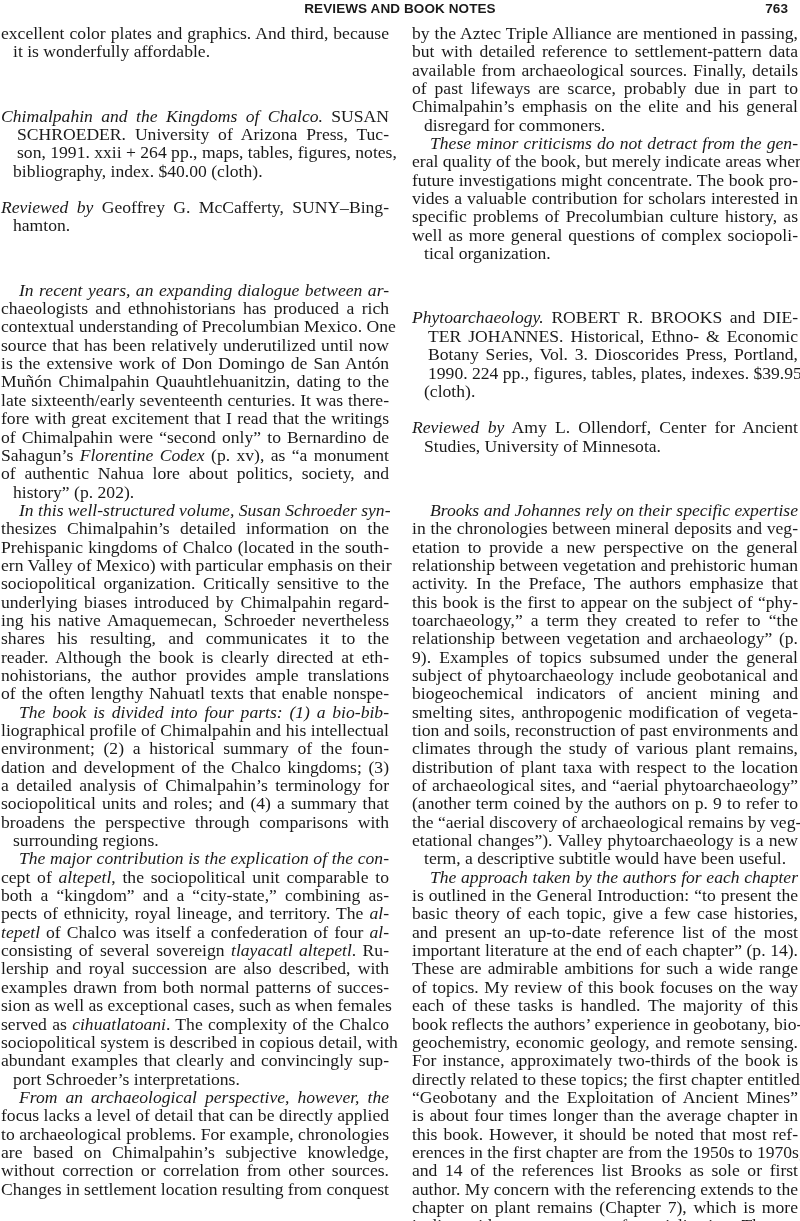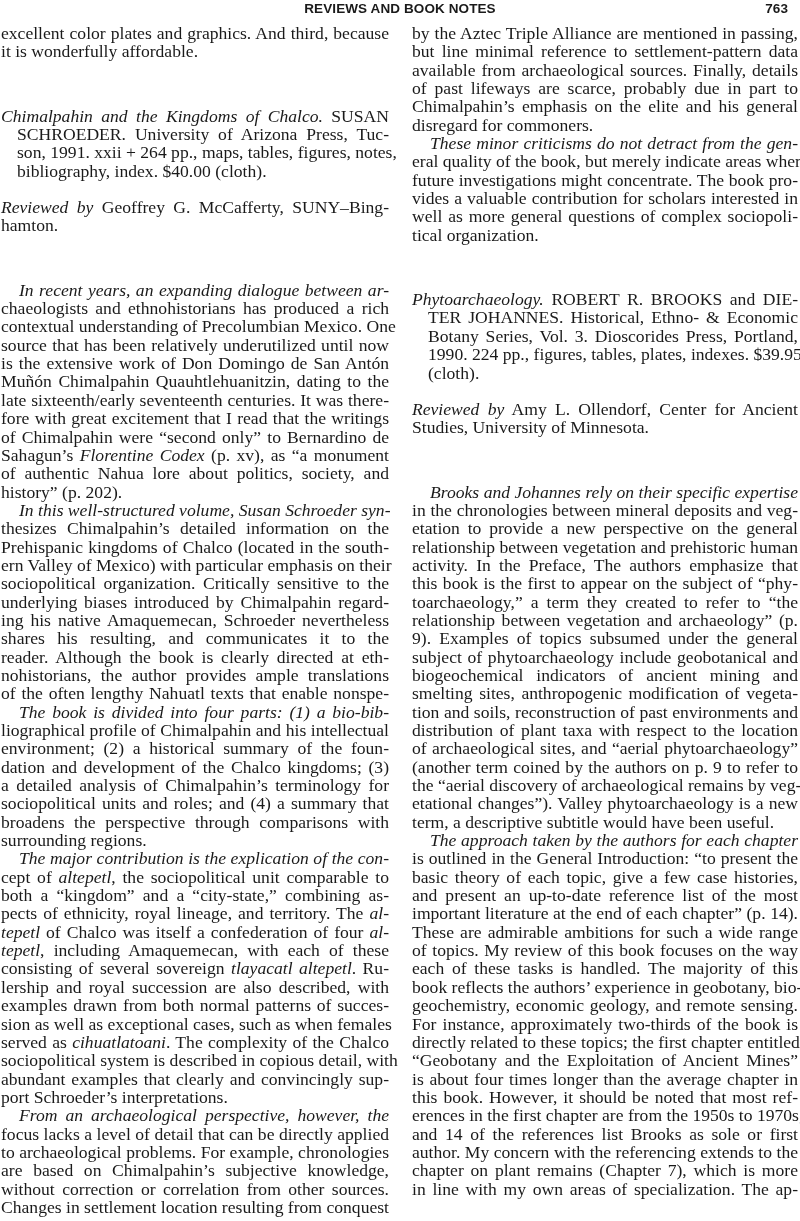--- a/index.html
+++ b/index.html
@@ -16,21 +16,21 @@
   .running-head .title { position: absolute; left: 0; width: 800px; top: 1px; text-align: center; }
   .running-head .pageno { position: absolute; right: 12px; top: 1px; }
   .col {
     position: absolute; top: 24px;
     font-size: 17.6px; line-height: 18.35px;
     text-align: justify; hyphens: none;
   }
   .col-left { left: 1px; width: 388px; }
   .col-right { left: 412px; width: 386px; }
   .line { display: block; white-space: nowrap; text-align: justify; text-align-last: justify; height: 18.35px; }
-  .line.last { text-align-last: left; }
+  .line.last { text-align-last: left; padding-left: 12px; }
   .ind { padding-left: 18px; font-style: italic; }
   .hang { padding-left: 16px; }
   .gap { height: 18px; }
   .gap-lg { height: 36px; }
   .gap-sm { height: 10px; }
   i, .it { font-style: italic; }
 </style>
 </head>
 <body>
 
@@ -101,21 +101,20 @@
     <span class="line">broadens the perspective through comparisons with</span>
     <span class="line last">surrounding regions.</span>
   </div>
 
   <div>
     <span class="line ind">The major contribution is the explication of the con-</span>
     <span class="line"><span>cept of </span><i>altepetl</i><span>, the sociopolitical unit comparable to</span></span>
     <span class="line">both a “kingdom” and a “city-state,” combining as-</span>
     <span class="line"><span>pects of ethnicity, royal lineage, and territory. The </span><i>al-</i></span>
     <span class="line"><i>tepetl</i><span> of Chalco was itself a confederation of four </span><i>al-</i></span>
-    <span class="line"><i>tepetl</i><span>, including Amaquemecan, with each of these</span></span>
     <span class="line"><span>consisting of several sovereign </span><i>tlayacatl altepetl</i><span>. Ru-</span></span>
     <span class="line">lership and royal succession are also described, with</span>
     <span class="line">examples drawn from both normal patterns of succes-</span>
     <span class="line">sion as well as exceptional cases, such as when females</span>
     <span class="line"><span>served as </span><i>cihuatlatoani</i><span>. The complexity of the Chalco</span></span>
     <span class="line">sociopolitical system is described in copious detail, with</span>
     <span class="line">abundant examples that clearly and convincingly sup-</span>
     <span class="line last">port Schroeder’s interpretations.</span>
   </div>
 
@@ -125,31 +124,32 @@
     <span class="line">to archaeological problems. For example, chronologies</span>
     <span class="line">are based on Chimalpahin’s subjective knowledge,</span>
     <span class="line">without correction or correlation from other sources.</span>
     <span class="line">Changes in settlement location resulting from conquest</span>
   </div>
 </div>
 
 <div class="col col-right">
   <div>
     <span class="line">by the Aztec Triple Alliance are mentioned in passing,</span>
-    <span class="line">but line minimal reference to settlement-pattern data</span>
+    <span class="line">but with detailed reference to settlement-pattern data</span>
     <span class="line">available from archaeological sources. Finally, details</span>
     <span class="line">of past lifeways are scarce, probably due in part to</span>
     <span class="line">Chimalpahin’s emphasis on the elite and his general</span>
     <span class="line last">disregard for commoners.</span>
   </div>
   <div>
     <span class="line ind">These minor criticisms do not detract from the gen-</span>
     <span class="line">eral quality of the book, but merely indicate areas where</span>
     <span class="line">future investigations might concentrate. The book pro-</span>
     <span class="line">vides a valuable contribution for scholars interested in</span>
+    <span class="line">specific problems of Precolumbian culture history, as</span>
     <span class="line">well as more general questions of complex sociopoli-</span>
     <span class="line last">tical organization.</span>
   </div>
   <div class="gap-lg"></div>
   <div class="gap-sm"></div>
 
   <div>
     <span class="line"><i>Phytoarchaeology.</i><span> ROBERT R. BROOKS and DIE-</span></span>
     <span class="line hang">TER JOHANNES. Historical, Ethno- &amp; Economic</span>
     <span class="line hang">Botany Series, Vol. 3. Dioscorides Press, Portland,</span>
@@ -172,20 +172,21 @@
       <span class="line">relationship between vegetation and prehistoric human</span>
       <span class="line">activity. In the Preface, The authors emphasize that</span>
       <span class="line">this book is the first to appear on the subject of “phy-</span>
       <span class="line">toarchaeology,” a term they created to refer to “the</span>
       <span class="line">relationship between vegetation and archaeology” (p.</span>
       <span class="line">9). Examples of topics subsumed under the general</span>
       <span class="line">subject of phytoarchaeology include geobotanical and</span>
       <span class="line">biogeochemical indicators of ancient mining and</span>
       <span class="line">smelting sites, anthropogenic modification of vegeta-</span>
       <span class="line">tion and soils, reconstruction of past environments and</span>
+      <span class="line">climates through the study of various plant remains,</span>
       <span class="line">distribution of plant taxa with respect to the location</span>
       <span class="line">of archaeological sites, and “aerial phytoarchaeology”</span>
       <span class="line">(another term coined by the authors on p. 9 to refer to</span>
       <span class="line">the “aerial discovery of archaeological remains by veg-</span>
       <span class="line">etational changes”). Valley phytoarchaeology is a new</span>
       <span class="line last">term, a descriptive subtitle would have been useful.</span>
     </div>
   <div id="r2p1">
       <span class="line ind">The approach taken by the authors for each chapter</span>
       <span class="line">is outlined in the General Introduction: “to present the</span>

